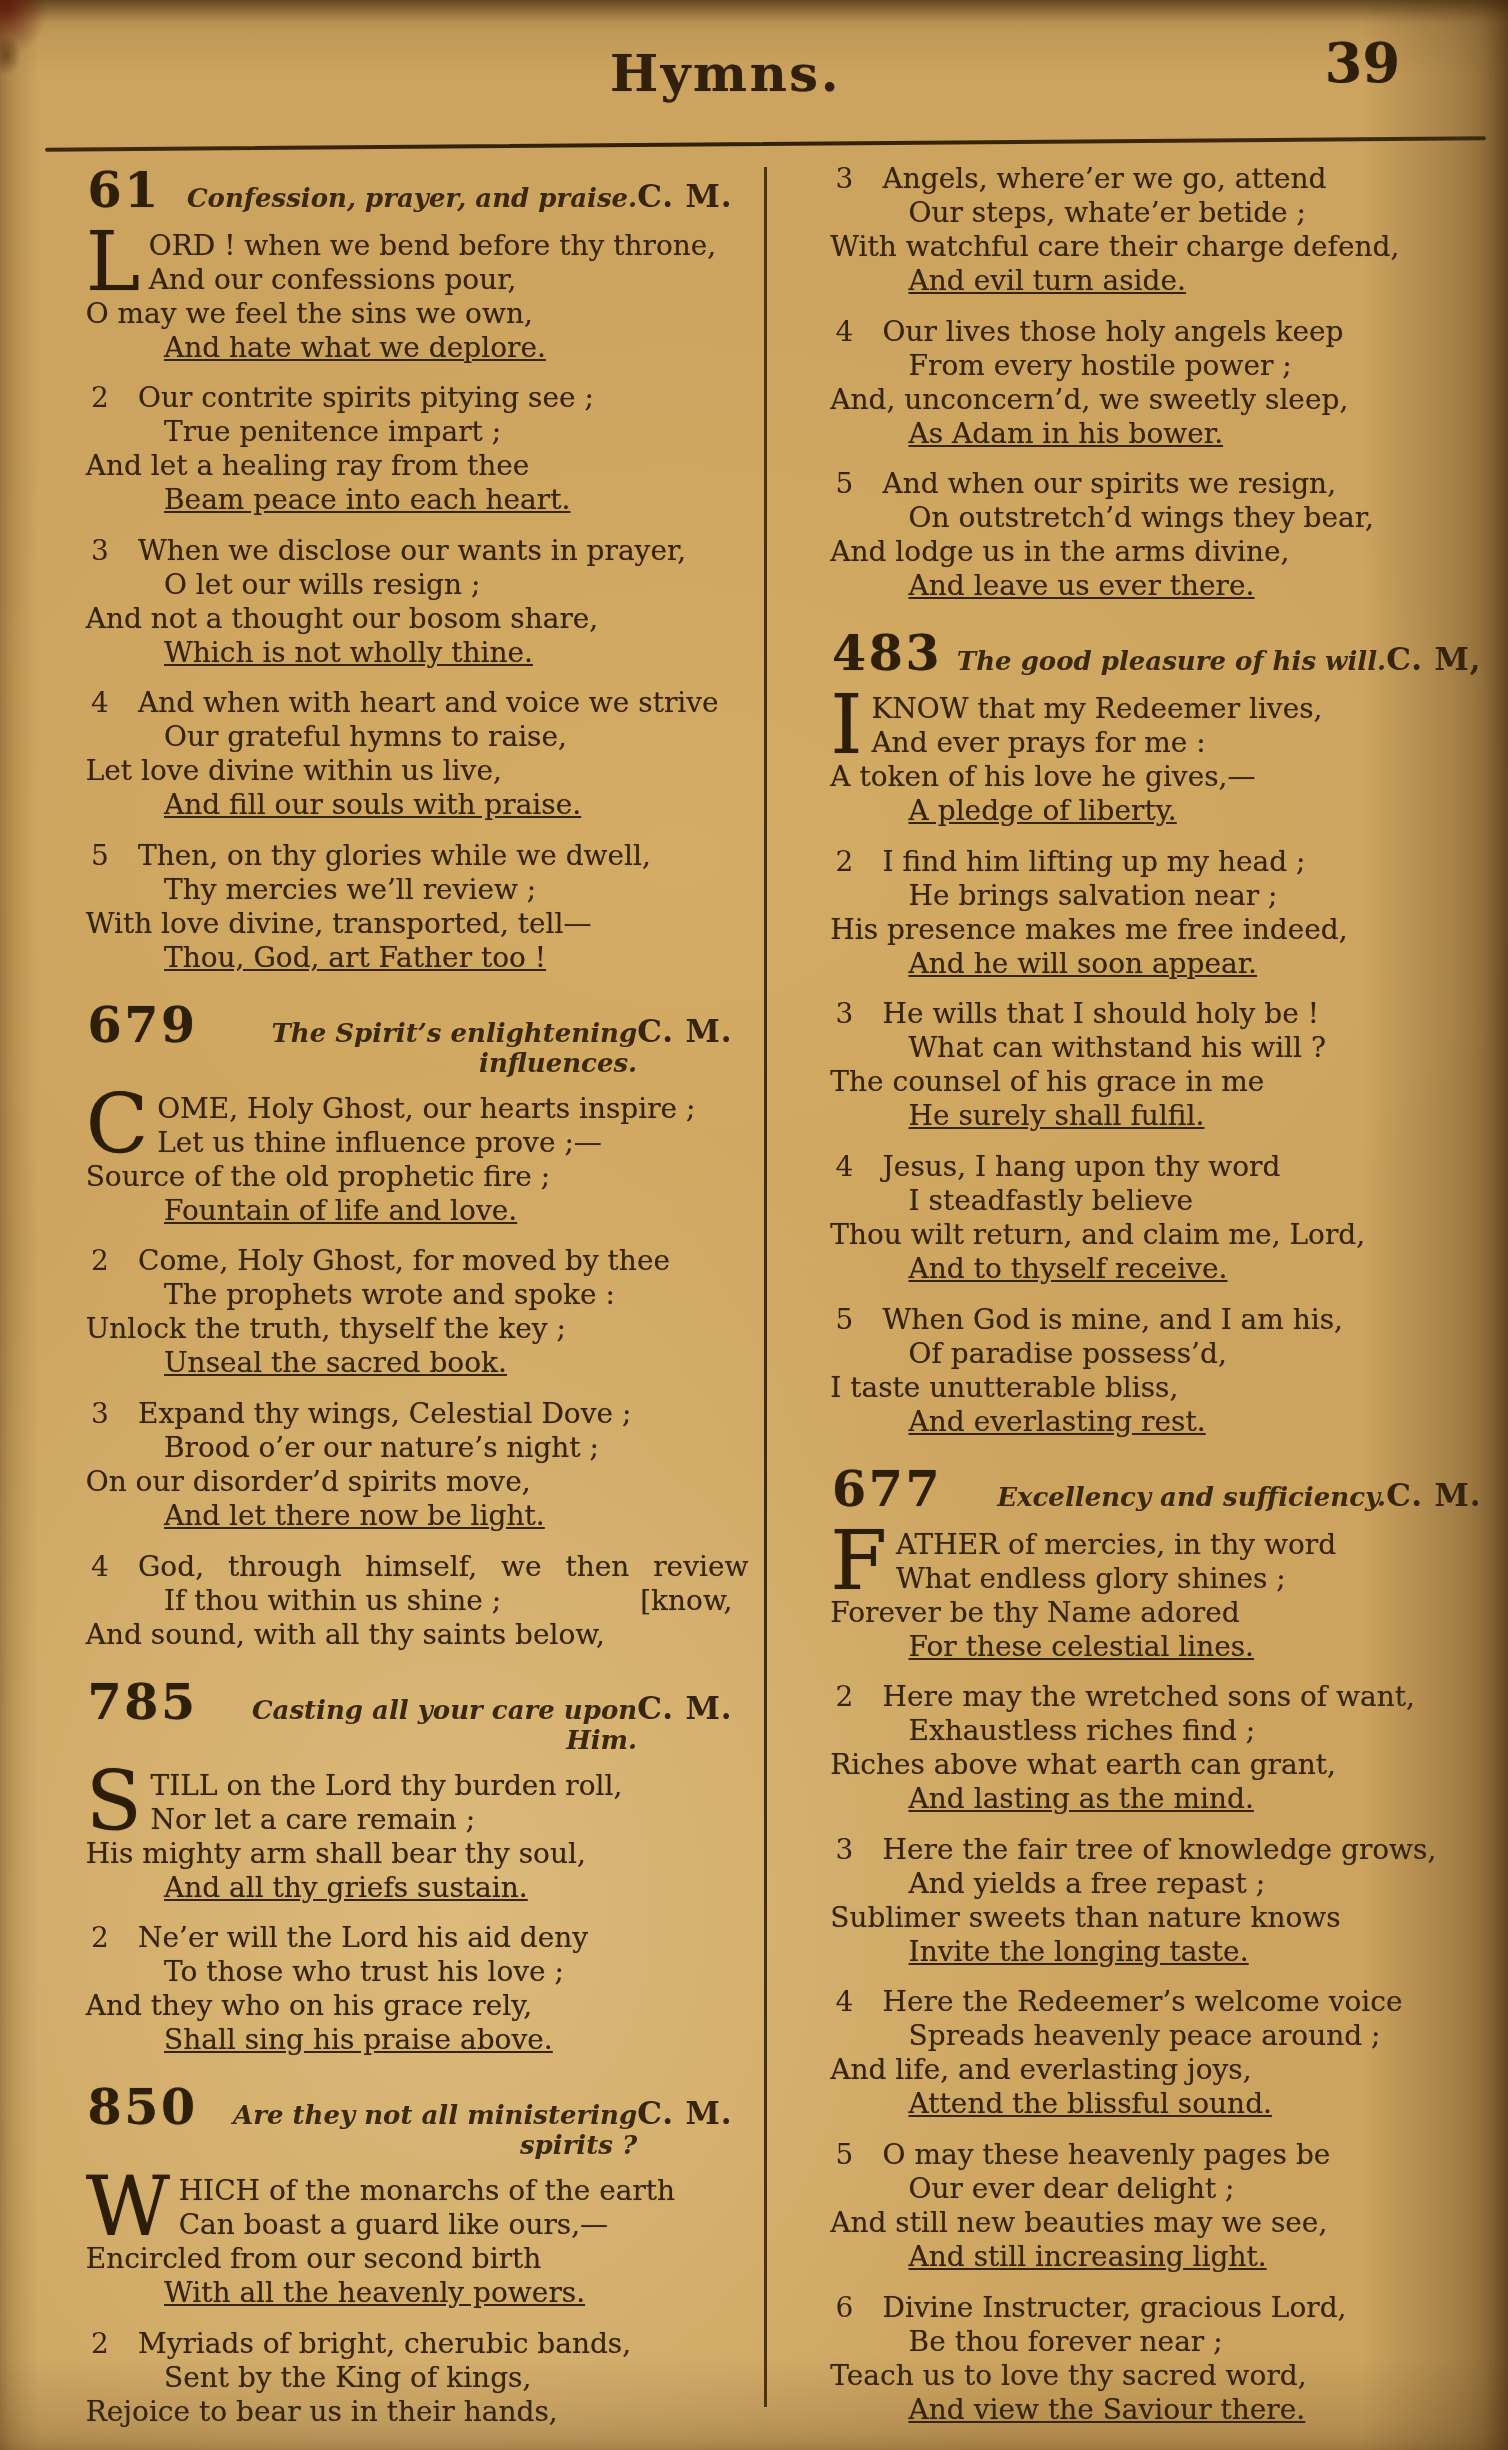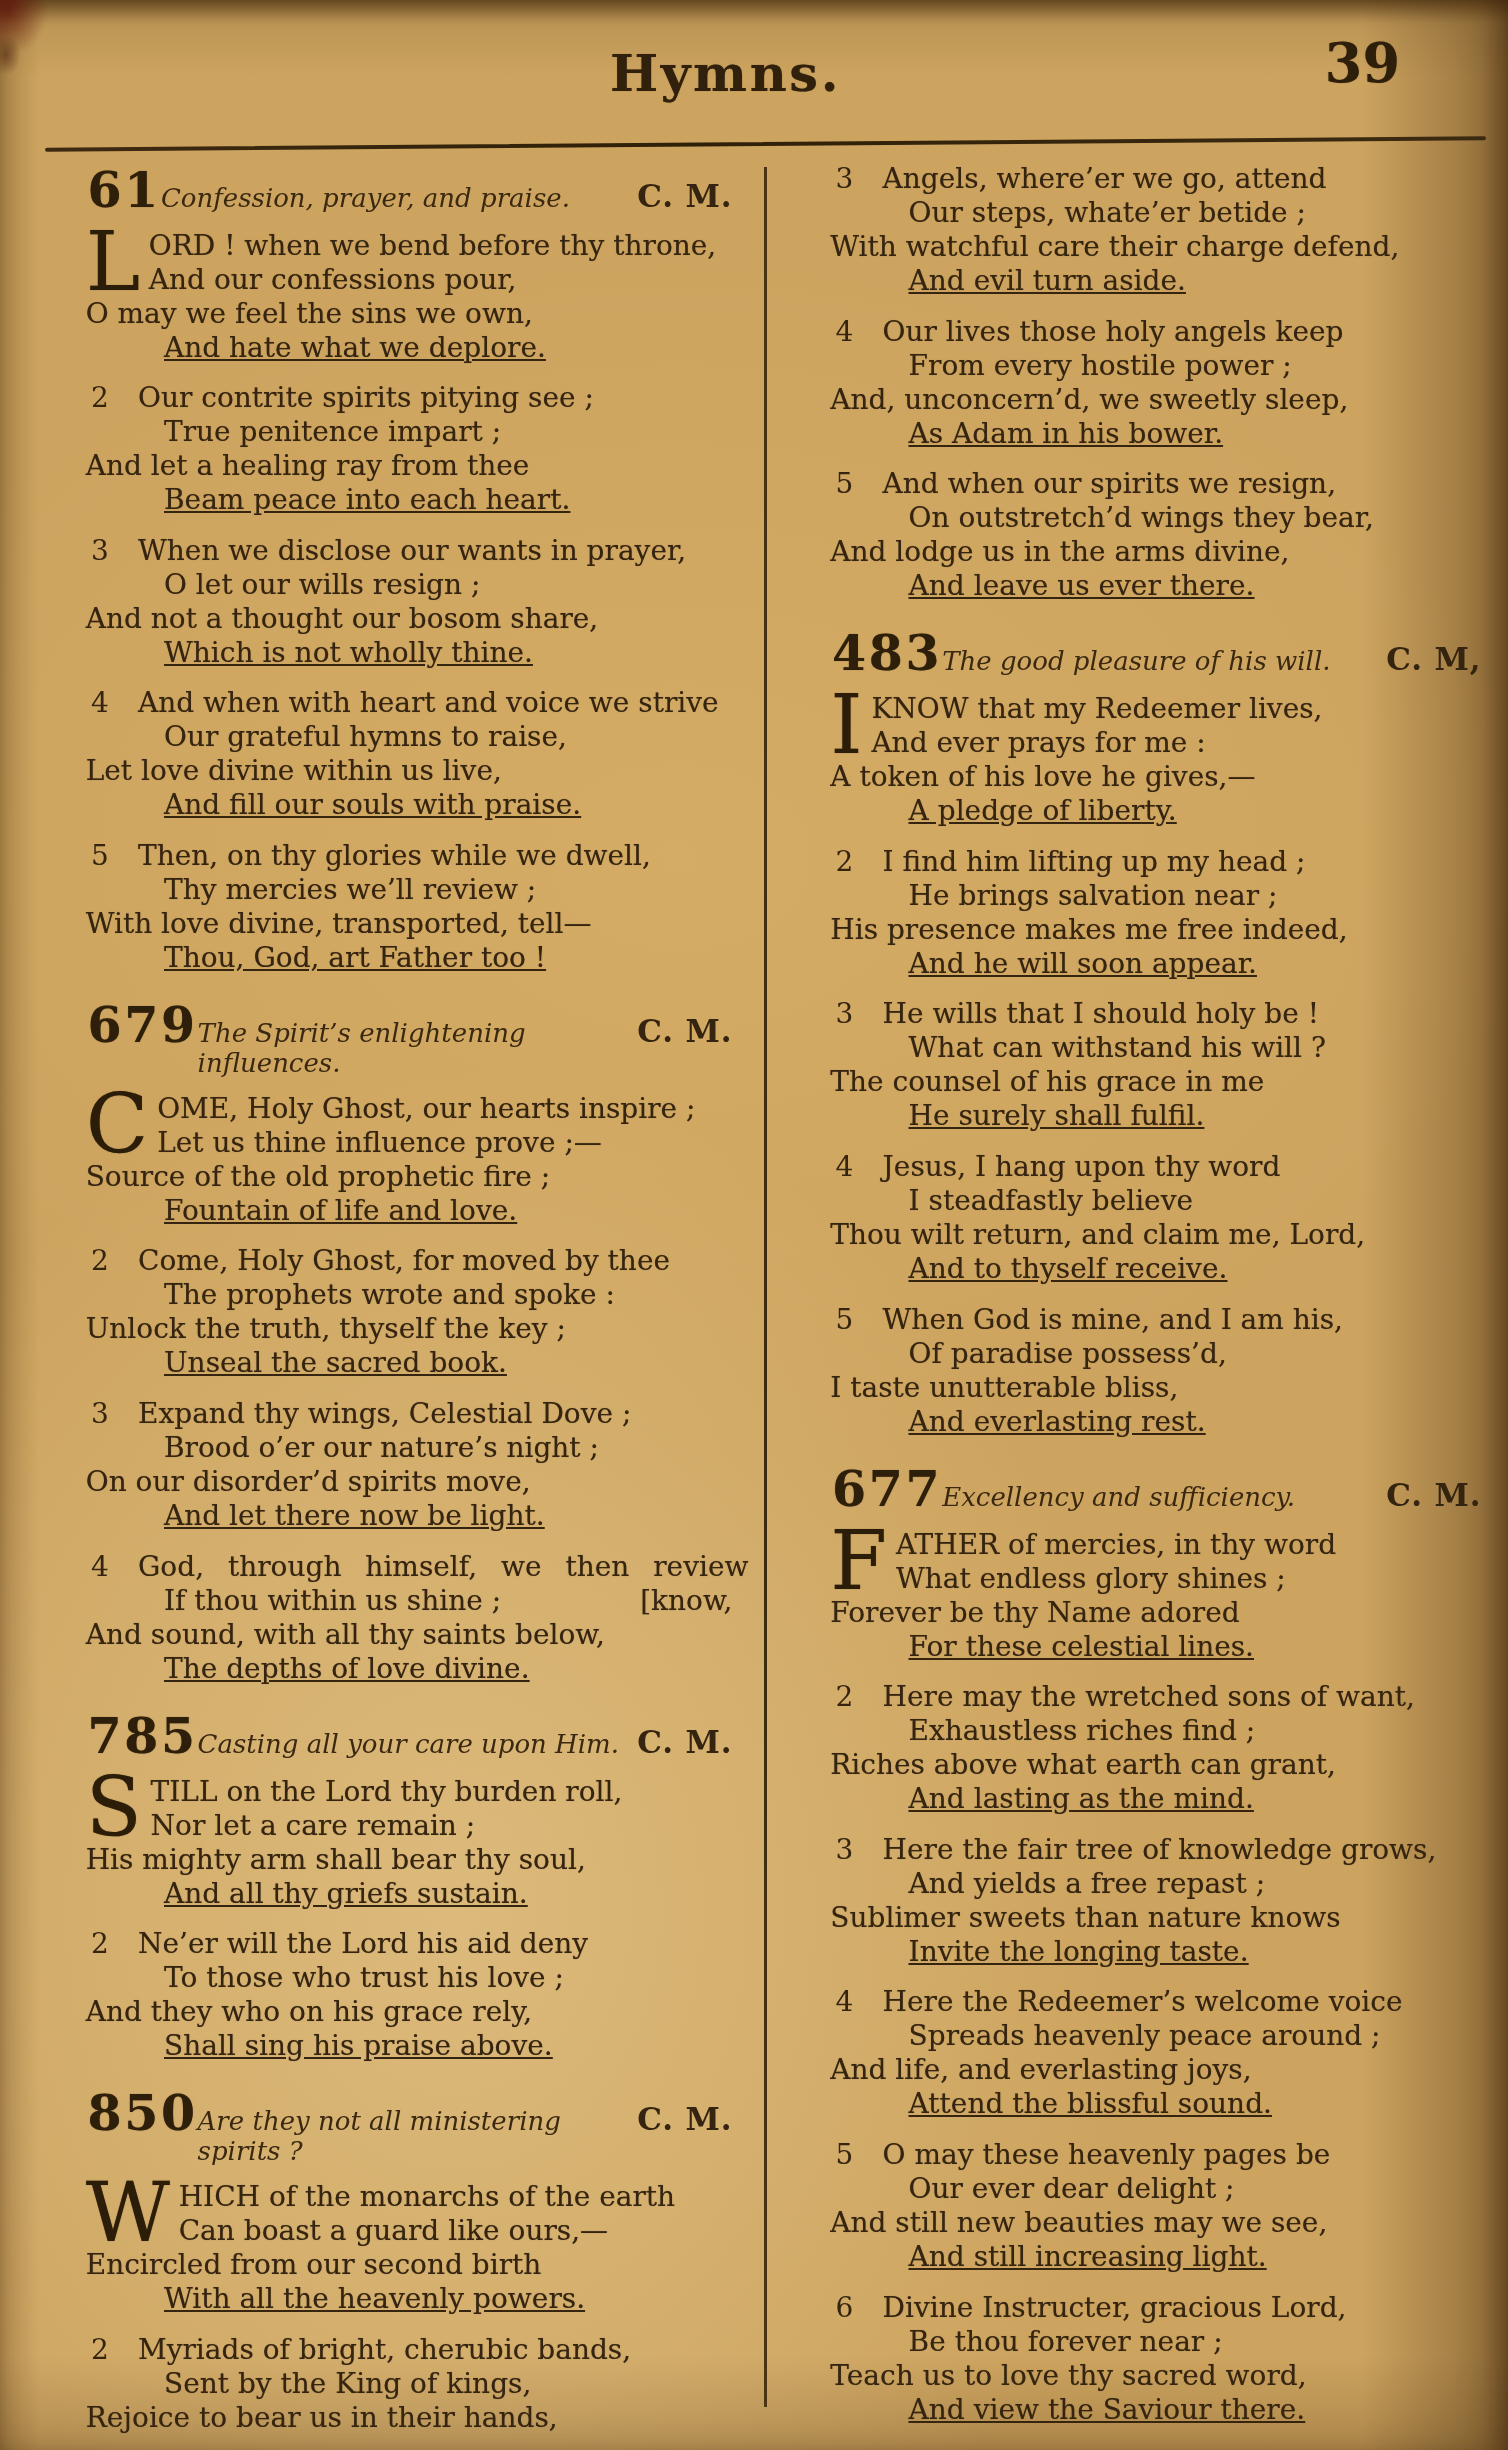--- a/index.html
+++ b/index.html
@@ -59,21 +59,21 @@
   .hymn{position:relative;}
   .hymn-head{
     display:flex;align-items:baseline;margin:26px 3.5px 14px 3.5px;
   }
   .hymn:first-child .hymn-head{margin-top:3.5px;}
   .hymn-number{
     font-size:49px;font-weight:bold;letter-spacing:2.6px;line-height:49px;color:#2e1f0b;
     text-shadow:0 0 0.9px rgba(46,31,11,0.6);
   }
   .hymn-title{
-    flex:1;text-align:left;font-style:italic;font-weight:normal;font-size:26px;color:#3a2810;
+    flex:1;text-align:right;font-style:italic;font-weight:bold;font-size:26px;color:#3a2810;
   }
   .hymn-meter{font-size:31px;font-weight:bold;letter-spacing:0.9px;color:#35240f;}
 
   .verse{position:relative;margin:0 0 16.6px 0;}
   .vnum{position:absolute;left:7px;top:0;font-size:28px;line-height:34px;}
   .line{
     position:relative;font-size:28px;line-height:34px;white-space:nowrap;
     text-shadow:0 0 0.9px rgba(53,36,15,0.45);
   }
   .p0{padding-left:54px;}
@@ -174,21 +174,20 @@
             <div class="line p0">Expand thy wings, Celestial Dove ;</div>
             <div class="line p1">Brood o’er our nature’s night ;</div>
             <div class="line p2">On our disorder’d spirits move,</div>
             <div class="line p3">And let there now be light.</div>
           </div>
           <div class="verse">
             <span class="vnum">4</span>
             <div class="line p0 spread">God, through himself, we then review</div>
             <div class="line p1">If thou within us shine ;<span class="bracket">[know,</span></div>
             <div class="line p2">And sound, with all thy saints below,</div>
-            <div class="line p3">The depths of love divine.</div>
           </div>
         </div>
         <div class="hymn">
           <div class="hymn-head">
             <span class="hymn-number">785</span>
             <span class="hymn-title">Casting all your care upon Him.</span>
             <span class="hymn-meter">C. M.</span>
           </div>
           <div class="verse">
             <span class="dropcap">S</span>

